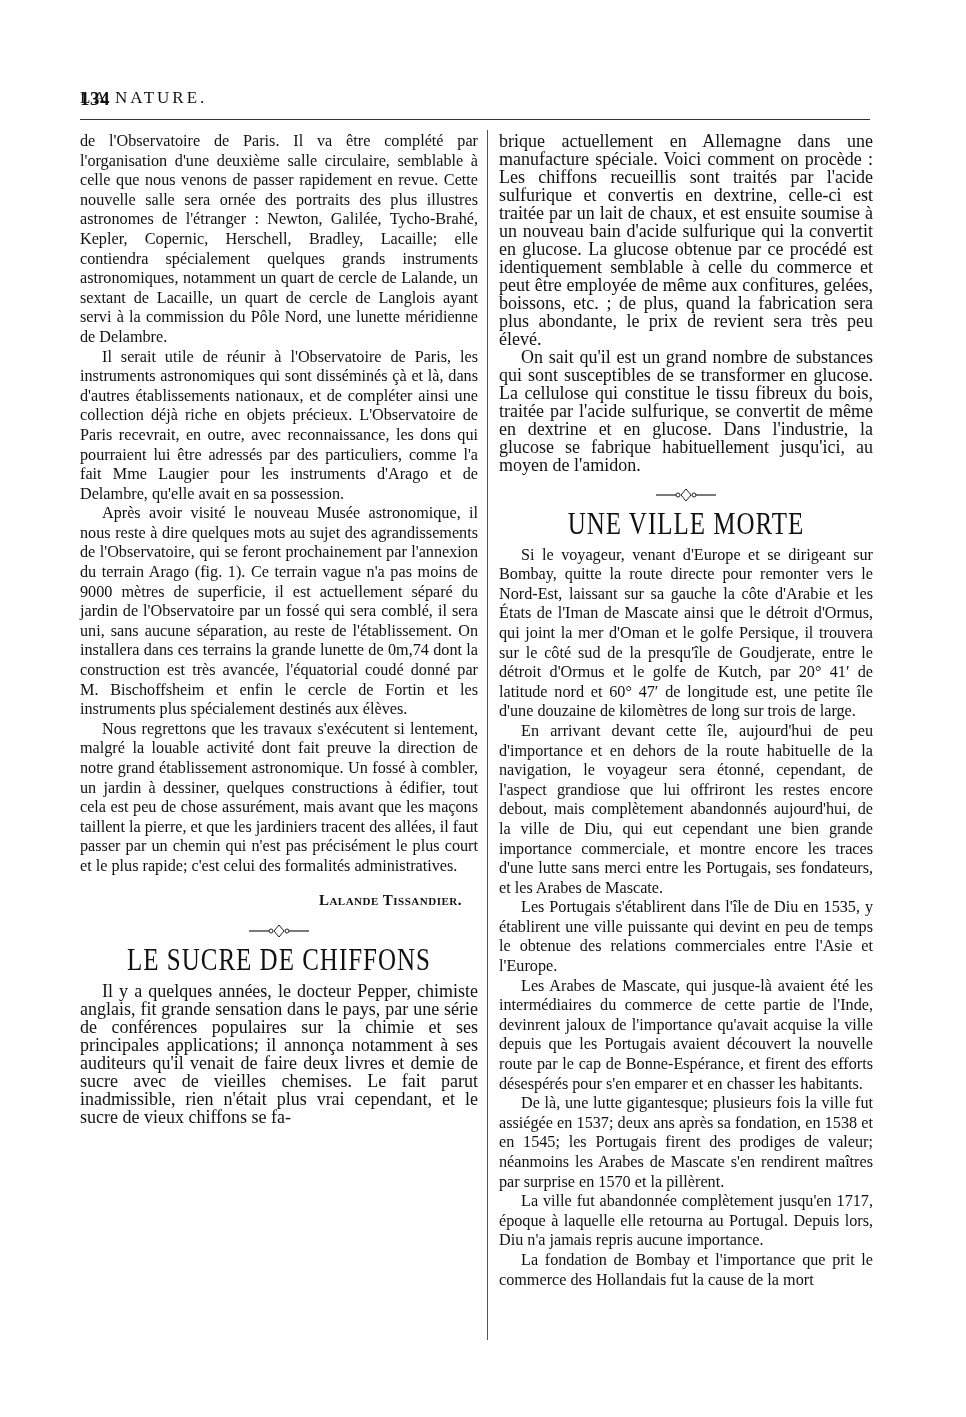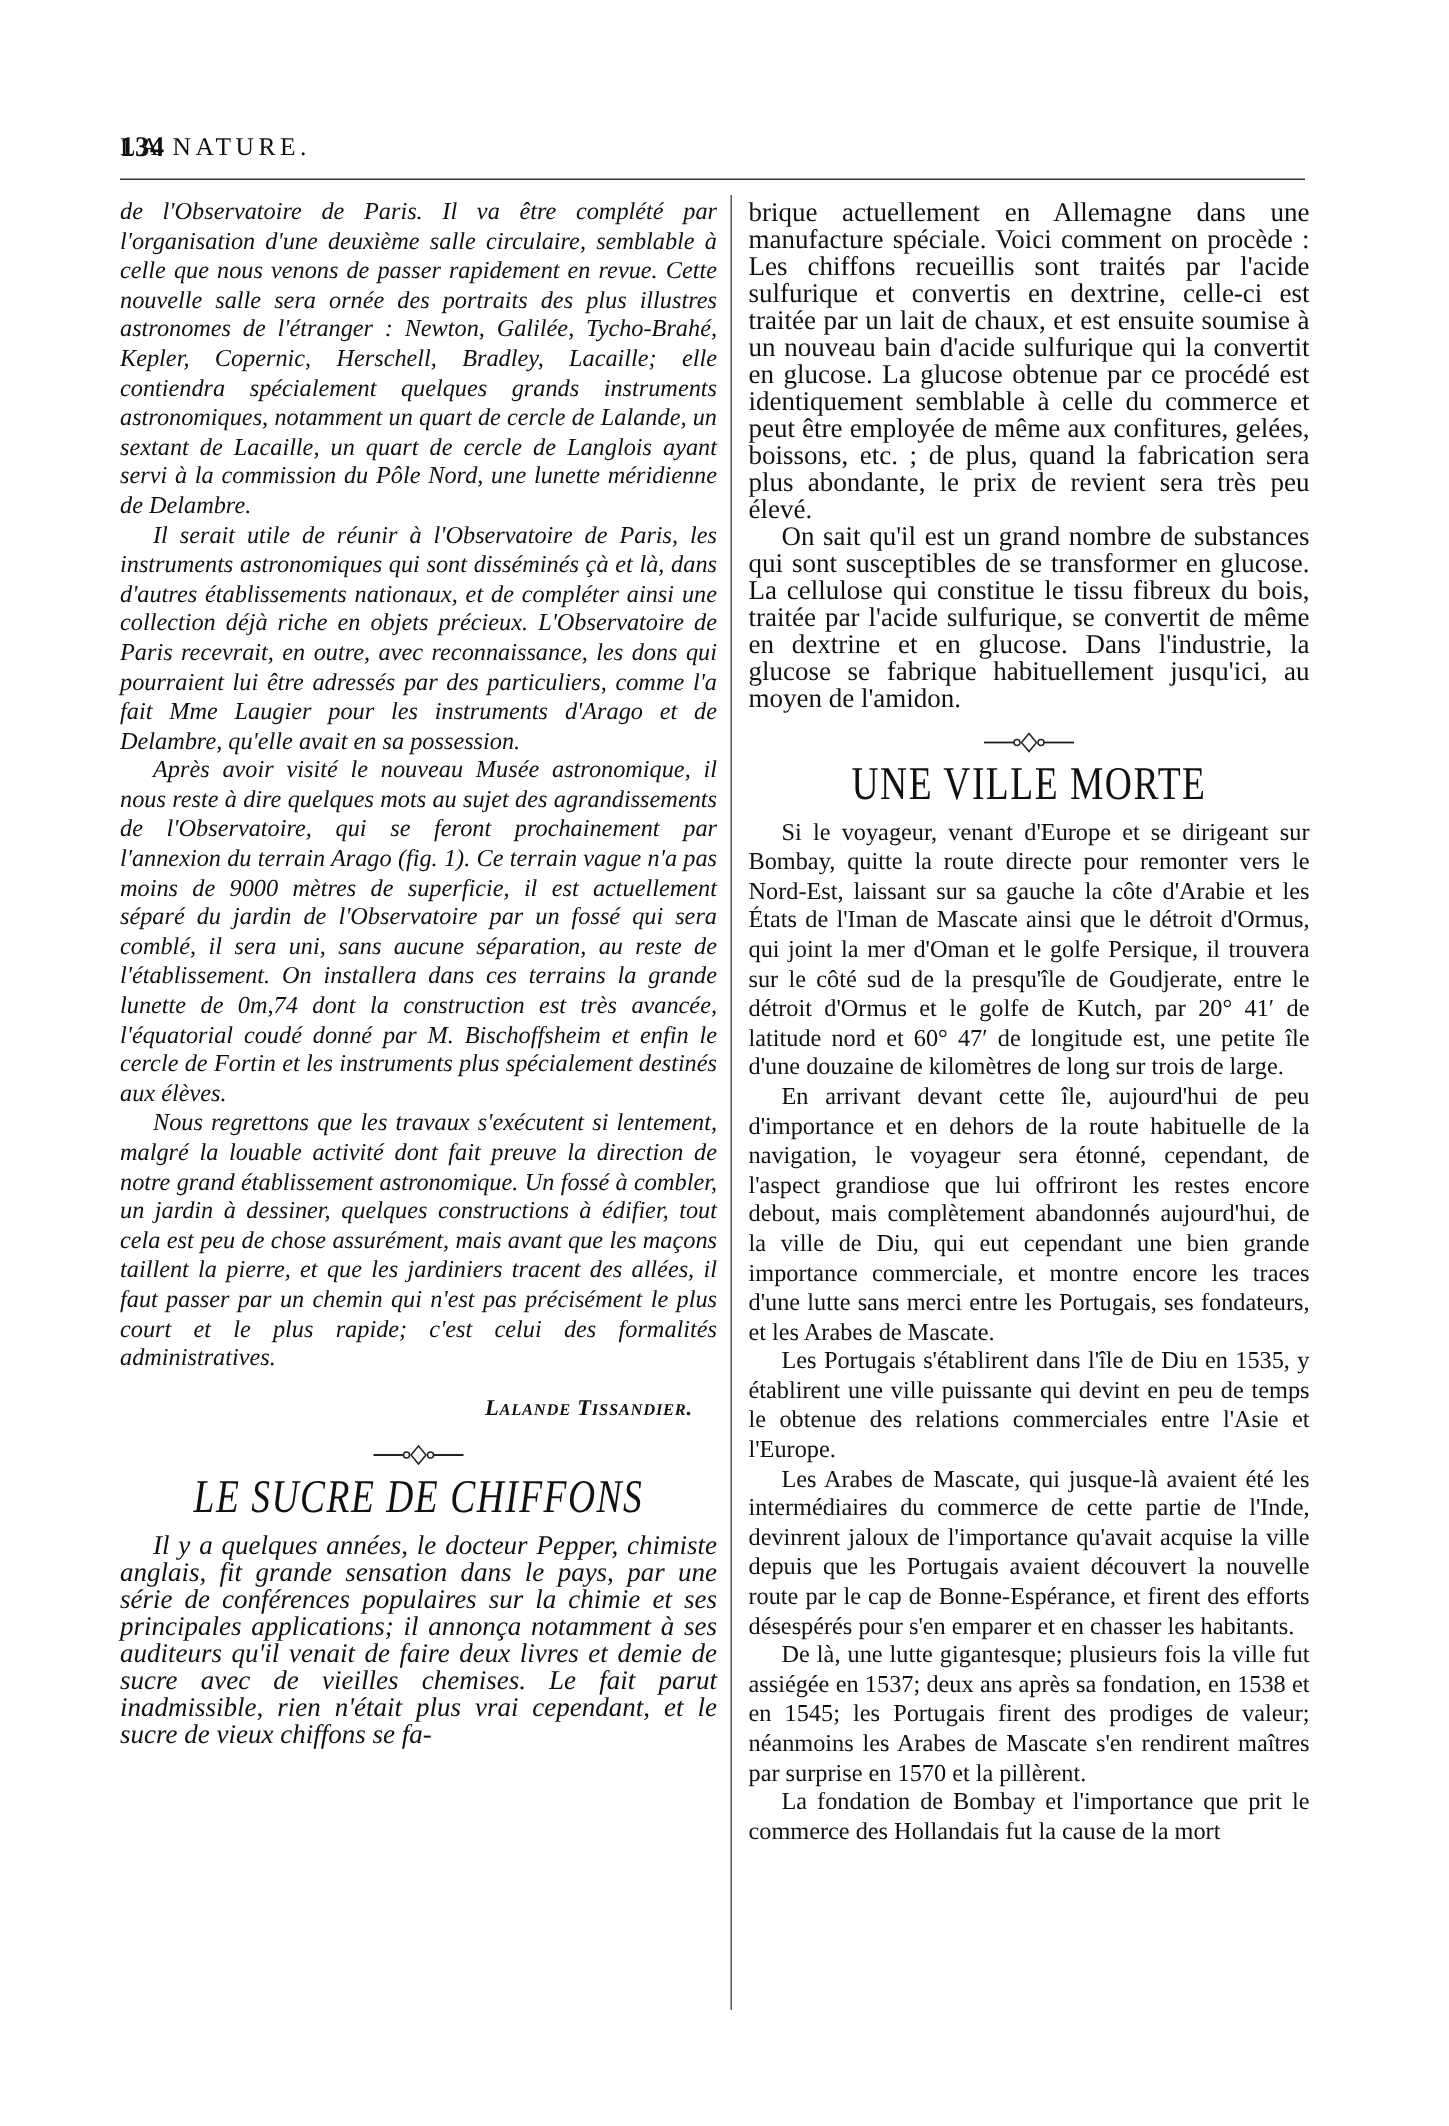--- a/index.html
+++ b/index.html
@@ -3,21 +3,21 @@
 <meta charset="utf-8">
 <style>
   html, body { margin: 0; padding: 0; background: #ffffff; }
   body { width: 966px; height: 1417px; position: relative; overflow: hidden; color: #111; }
   .page { position: absolute; left: 0; top: 0; width: 966px; height: 1417px; }
   .running-head { position: absolute; top: 88px; left: 80px; width: 800px; height: 24px; }
   .page-number { position: absolute; left: 0; top: 0; font-family: "Liberation Serif", serif; font-size: 19px; font-weight: bold; letter-spacing: 0.5px; }
   .journal-title { position: absolute; left: 0; right: 0; top: 0; text-align: left; font-family: "Liberation Serif", serif; font-size: 17px; letter-spacing: 3px; }
   .head-rule { position: absolute; top: 119px; left: 80px; width: 790px; height: 0; border-top: 1.5px solid #333; }
   .col { position: absolute; font-family: "Liberation Serif", serif; color: #111; }
-  .col-left { left: 80px; top: 132px; width: 398px; font-size: 16.2px; line-height: 19.6px; font-style: italic; }
+  .col-left { left: 80px; top: 132px; width: 398px; font-size: 16.2px; line-height: 19.6px; }
   .col-right { left: 499px; top: 132px; width: 374px; font-size: 16.2px; line-height: 19.6px; }
   .col-divider { position: absolute; left: 487px; top: 130px; width: 0; height: 1210px; border-left: 1px solid #555; }
   p { margin: 0; text-align: justify; text-align-last: left; hyphens: none; }
   p.indent { text-indent: 22px; }
   .small { font-size: 18px; line-height: 18px; }
   .signature { text-align: right; font-variant: small-caps; font-size: 15px; letter-spacing: 0.5px; margin: 14px 16px 0 0; font-weight: bold; }
   .ornament { text-align: center; margin: 14px 0 12px; height: 14px; }
   .ornament svg { display: inline-block; }
   h2.article-title { margin: 0 0 12px; text-align: center; font-family: "Liberation Serif", serif; font-weight: normal; font-size: 25px; letter-spacing: 1px; transform: scaleY(1.25); transform-origin: center; }
 </style>
@@ -69,16 +69,17 @@
         <line x1="42" y1="7" x2="62" y2="7" stroke="#222" stroke-width="1.2"></line>
       </svg>
     </div>
 
     <h2 class="article-title">UNE VILLE MORTE</h2>
     <p class="indent">Si le voyageur, venant d'Europe et se dirigeant sur Bombay, quitte la route directe pour remonter vers le Nord-Est, laissant sur sa gauche la côte d'Arabie et les États de l'Iman de Mascate ainsi que le détroit d'Ormus, qui joint la mer d'Oman et le golfe Persique, il trouvera sur le côté sud de la presqu'île de Goudjerate, entre le détroit d'Ormus et le golfe de Kutch, par 20° 41′ de latitude nord et 60° 47′ de longitude est, une petite île d'une douzaine de kilomètres de long sur trois de large.</p>
     <p class="indent">En arrivant devant cette île, aujourd'hui de peu d'importance et en dehors de la route habituelle de la navigation, le voyageur sera étonné, cependant, de l'aspect grandiose que lui offriront les restes encore debout, mais complètement abandonnés aujourd'hui, de la ville de Diu, qui eut cependant une bien grande importance commerciale, et montre encore les traces d'une lutte sans merci entre les Portugais, ses fondateurs, et les Arabes de Mascate.</p>
     <p class="indent">Les Portugais s'établirent dans l'île de Diu en 1535, y établirent une ville puissante qui devint en peu de temps le obtenue des relations commerciales entre l'Asie et l'Europe.</p>
     <p class="indent">Les Arabes de Mascate, qui jusque-là avaient été les intermédiaires du commerce de cette partie de l'Inde, devinrent jaloux de l'importance qu'avait acquise la ville depuis que les Portugais avaient découvert la nouvelle route par le cap de Bonne-Espérance, et firent des efforts désespérés pour s'en emparer et en chasser les habitants.</p>
     <p class="indent">De là, une lutte gigantesque; plusieurs fois la ville fut assiégée en 1537; deux ans après sa fondation, en 1538 et en 1545; les Portugais firent des prodiges de valeur; néanmoins les Arabes de Mascate s'en rendirent maîtres par surprise en 1570 et la pillèrent.</p>
+    <p class="indent">La ville fut abandonnée complètement jusqu'en 1717, époque à laquelle elle retourna au Portugal. Depuis lors, Diu n'a jamais repris aucune importance.</p>
     <p class="indent">La fondation de Bombay et l'importance que prit le commerce des Hollandais fut la cause de la mort</p>
   </div>
 
 </div>
 
 </body></html>

